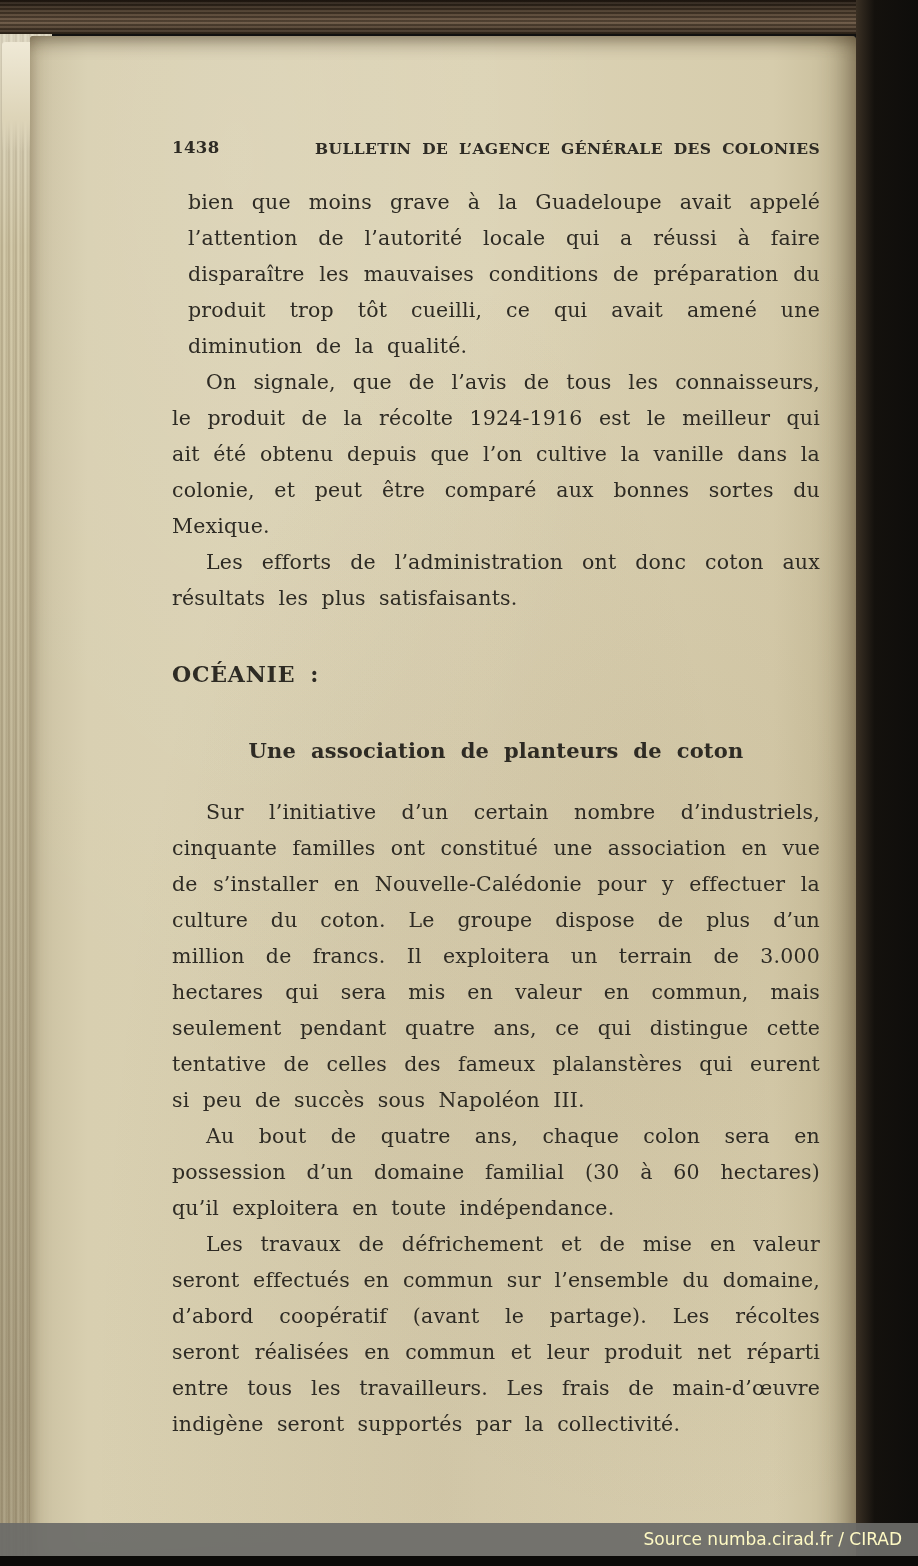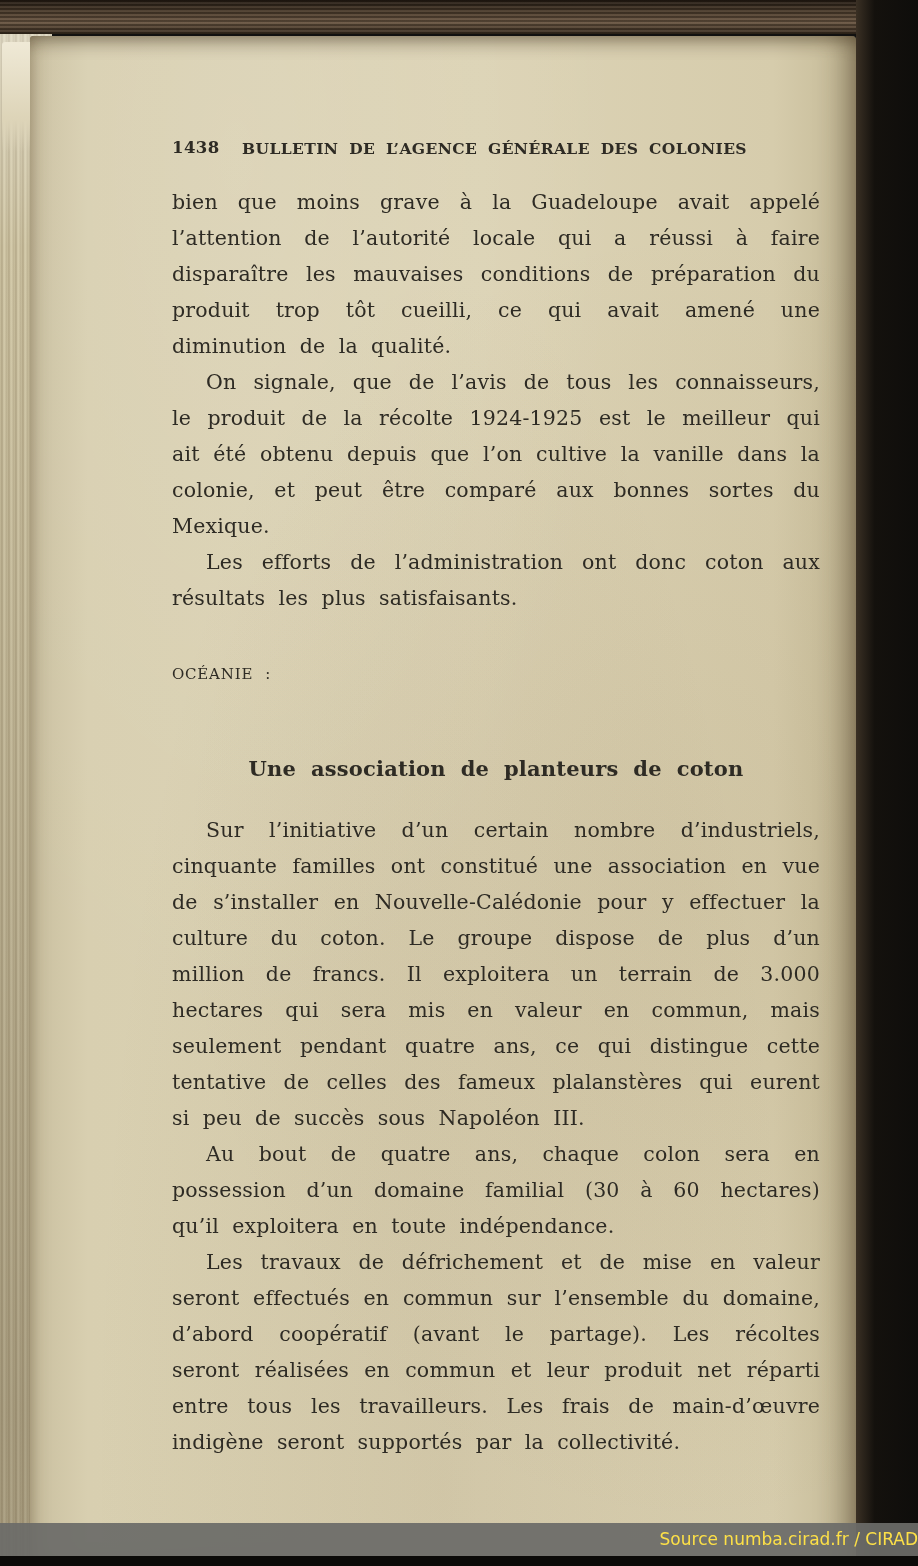--- a/index.html
+++ b/index.html
@@ -78,72 +78,72 @@
     font-size: 16.5px;
     letter-spacing: 0.4px;
   }
   .page-number {
     position: absolute;
     left: 0; top: 0;
   }
   .header-title {
     position: absolute;
     left: 70px; right: 0; top: 1px;
-    text-align: left;
+    text-align: right;
     word-spacing: 5px;
     font-size: 15.5px;
   }
   .body-text {
     margin-top: 20px;
     font-size: 20.5px;
     line-height: 36px;
     text-align: justify;
     word-spacing: 0.32em;
     letter-spacing: 0.2px;
   }
   .para {
     margin: 0;
     text-indent: 34px;
   }
-  .para.no-indent { text-indent: 0; }
+  .para.no-indent { text-indent: 0; margin-left: 16px; }
 
   .section-heading {
     margin: 40px 0 0 0;
-    font-weight: normal;
-    font-size: 15px;
+    font-weight: bold;
+    font-size: 22px;
     letter-spacing: 0.8px;
     text-indent: 0;
     text-align: left;
   }
   .article-title {
-    margin-top: 60px;
+    margin-top: 42px;
     text-align: center;
     font-weight: bold;
     font-size: 21px;
     line-height: 34px;
     word-spacing: 0.35em;
   }
   .article-body {
     margin-top: 26px;
   }
 
   
   .footer-bar {
     position: absolute;
     left: 0; bottom: 0;
     width: 918px; height: 33px;
     background: rgba(108,108,104,0.93);
     z-index: 10;
     font-family: "DejaVu Sans", sans-serif;
     font-size: 17px;
-    color: #fde047;
+    color: #fef9c3;
     line-height: 33px;
     text-align: right;
     box-sizing: border-box;
-    padding-right: 0;
+    padding-right: 16px;
   }
 </style>
 </head>
 <body>
 
 <div class="viewport">
 
   <div class="binding-top"></div>
   <div class="edge-right"></div>
   <div class="page-stack-left"></div>
@@ -153,21 +153,21 @@
 
   <div class="text-block">
 
     <div class="page-header">
       <span class="page-number">1438</span>
       <span class="header-title">BULLETIN DE L’AGENCE GÉNÉRALE DES COLONIES</span>
     </div>
 
     <div class="body-text">
       <p class="para no-indent">bien que moins grave à la Guadeloupe avait appelé l’attention de l’autorité locale qui a réussi à faire disparaître les mauvaises conditions de préparation du produit trop tôt cueilli, ce qui avait amené une diminution de la qualité.</p>
-      <p class="para">On signale, que de l’avis de tous les connaisseurs, le produit de la récolte 1924-1925 est le meilleur qui ait été obtenu depuis que l’on cultive la vanille dans la colonie, et peut être comparé aux bonnes sortes du Mexique.</p>
+      <p class="para">On signale, que de l’avis de tous les connaisseurs, le produit de la récolte 1924-1916 est le meilleur qui ait été obtenu depuis que l’on cultive la vanille dans la colonie, et peut être comparé aux bonnes sortes du Mexique.</p>
       <p class="para">Les efforts de l’administration ont donc coton aux résultats les plus satisfaisants.</p>
 
       <p class="para section-heading">OCÉANIE :</p>
 
       <div class="article-title">
         <div>Une association de planteurs de coton</div>
       </div>
 
       <div class="article-body">
         <p class="para">Sur l’initiative d’un certain nombre d’industriels, cinquante familles ont constitué une association en vue de s’installer en Nouvelle-Calédonie pour y effectuer la culture du coton. Le groupe dispose de plus d’un million de francs. Il exploitera un terrain de 3.000 hectares qui sera mis en valeur en commun, mais seulement pendant quatre ans, ce qui distingue cette tentative de celles des fameux plalanstères qui eurent si peu de succès sous Napoléon III.</p>

